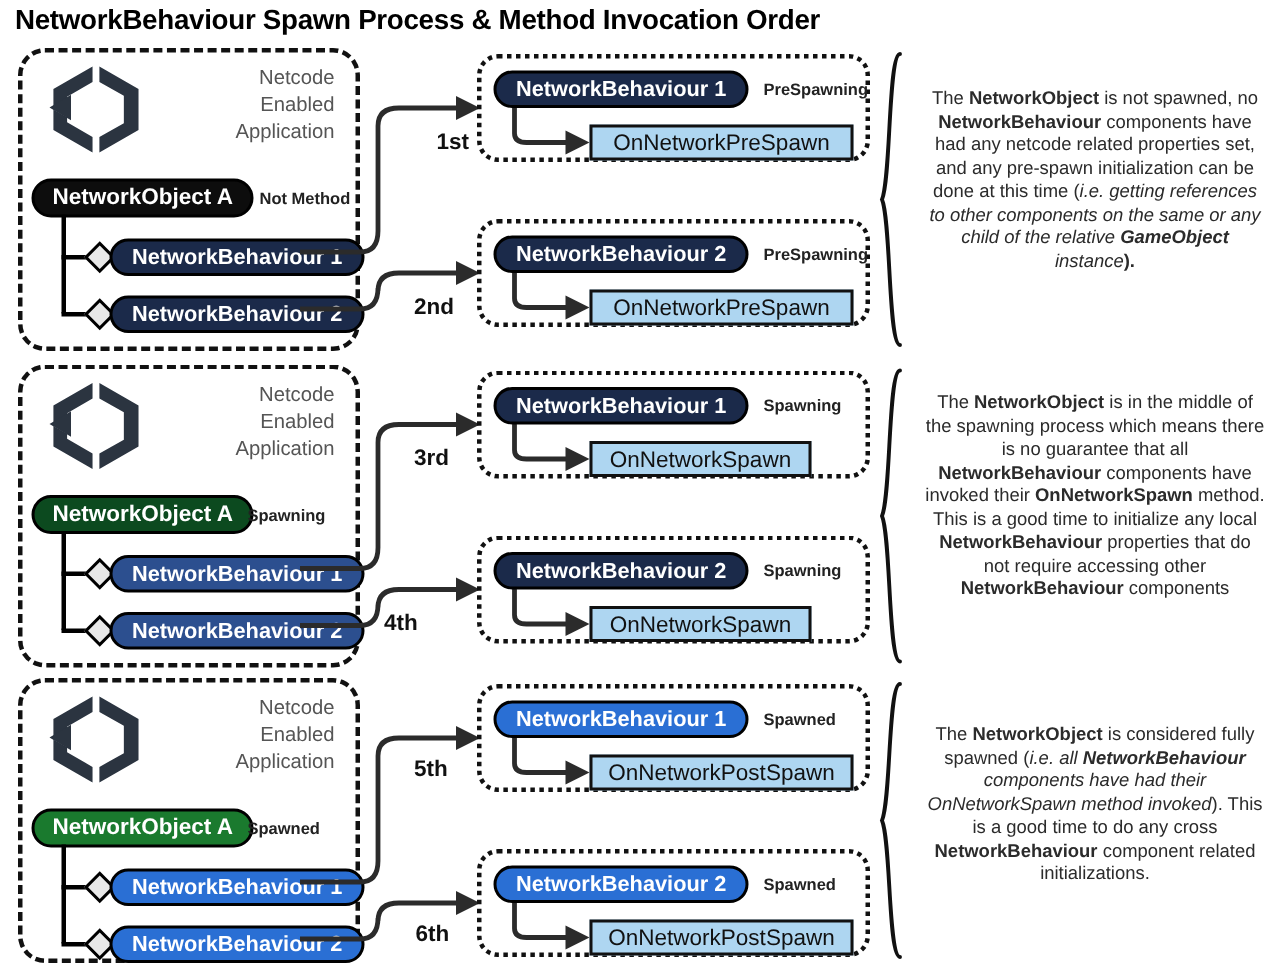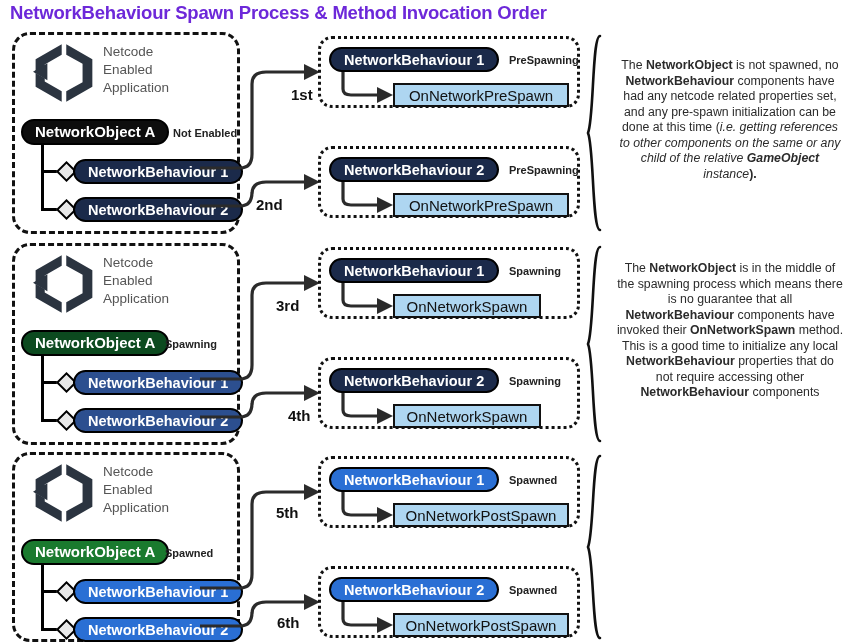--- a/index.html
+++ b/index.html
@@ -9,21 +9,21 @@
     font-family: "Liberation Sans", sans-serif;
     color: #2b2b2b;
     overflow: hidden;
     position: relative;
   }
   .page-title {
     position: absolute;
     left: 10px; top: 2px;
     font-size: 18.5px;
     font-weight: bold;
-    color: #6d28d9;
+    color: #000000;
     letter-spacing: -0.2px;
   }
   
   .section { position: absolute; left: 0; width: 850px; }
   .sec1 { top: 32px; height: 202px; }
   .sec2 { top: 243px; height: 202px; }
   .sec3 { top: 452px; height: 190px; }
 
   
   .app-panel {
@@ -36,21 +36,21 @@
   .unity-logo {
     position: absolute; left: 14px; top: 8px;
     width: 68px; height: 60px;
   }
   .app-label {
     position: absolute; left: 88px; top: 8px;
     width: 120px;
     font-size: 13.5px;
     line-height: 18px;
     color: #555;
-    text-align: left;
+    text-align: right;
   }
   
   .no-pill {
     position: absolute;
     left: 6px;
     height: 26px;
     padding: 0 12px;
     border-radius: 13px;
     border: 2px solid #000;
     color: #fff;
@@ -173,21 +173,21 @@
     </svg>
   </span>
     <div class="app-label">
       <div>Netcode</div>
         <div>Enabled</div>
         <div>Application</div>
     </div>
     <div class="no-pill" style="top:84px;background:#0d0d0d">
       <span>NetworkObject A</span>
     </div>
-    <div class="no-status" style="left:158px;top:92px">Not Enabled</div>
+    <div class="no-status" style="left:158px;top:92px">Not Method</div>
 
     <div class="tree-v" style="top:108px;height:66px"></div>
     <div class="tree-h" style="top:135px"></div>
     <div class="tree-h" style="top:173px"></div>
     <span class="diamond" style="left:44px;top:129px"></span>
     <span class="diamond" style="left:44px;top:167px"></span>
 
     <div class="nb-pill" style="left:58px;top:124px;background:#1b2a4a">
       <span>NetworkBehaviour 1</span>
     </div>
@@ -198,21 +198,21 @@
     <span class="connectors">
     <svg width="130" height="202" viewBox="0 0 130 202">
         <path d="M0 136 H 40 Q 52 136 52 122
            V 52 Q 52 40 66 40 H 104" fill="none" stroke="#2b2b2b" stroke-width="3.2" stroke-linecap="round"></path>
       <path d="M104 32 L120 40 L104 48 Z" fill="#2b2b2b"></path>
         <path d="M0 174 H 40 Q 52 174 52 160
            V 162 Q 52 150 66 150 H 104" fill="none" stroke="#2b2b2b" stroke-width="3.2" stroke-linecap="round"></path>
       <path d="M104 142 L120 150 L104 158 Z" fill="#2b2b2b"></path>
       </svg></span>
     <div class="ord-label" style="left:291px;top:54px">1st</div>
-    <div class="ord-label" style="left:256px;top:164px">2nd</div>
+    <div class="ord-label" style="left:276px;top:164px">2nd</div>
     <div class="mbox" style="top:4px">
       <span class="mbox-arrow">
     <svg width="262" height="72" viewBox="0 0 262 72">
       <path d="M22 33 V 50 Q 22 56 30 56 H 58" fill="none" stroke="#2b2b2b" stroke-width="3.2" stroke-linecap="round"></path>
       <path d="M56 48 L72 56 L56 64 Z" fill="#2b2b2b"></path>
     </svg></span>
       <div class="nb-pill" style="background:#1b2a4a">
         <span>NetworkBehaviour 1</span>
       </div>
       <div class="state" style="left:188px;top:15px">PreSpawning</div>
@@ -279,21 +279,21 @@
     <span class="connectors">
     <svg width="130" height="202" viewBox="0 0 130 202">
         <path d="M0 136 H 40 Q 52 136 52 122
            V 52 Q 52 40 66 40 H 104" fill="none" stroke="#2b2b2b" stroke-width="3.2" stroke-linecap="round"></path>
       <path d="M104 32 L120 40 L104 48 Z" fill="#2b2b2b"></path>
         <path d="M0 174 H 40 Q 52 174 52 160
            V 162 Q 52 150 66 150 H 104" fill="none" stroke="#2b2b2b" stroke-width="3.2" stroke-linecap="round"></path>
       <path d="M104 142 L120 150 L104 158 Z" fill="#2b2b2b"></path>
       </svg></span>
     <div class="ord-label" style="left:276px;top:54px">3rd</div>
-    <div class="ord-label" style="left:288px;top:164px">4th</div>
+    <div class="ord-label" style="left:256px;top:164px">4th</div>
     <div class="mbox" style="top:4px">
       <span class="mbox-arrow">
     <svg width="262" height="72" viewBox="0 0 262 72">
       <path d="M22 33 V 50 Q 22 56 30 56 H 58" fill="none" stroke="#2b2b2b" stroke-width="3.2" stroke-linecap="round"></path>
       <path d="M56 48 L72 56 L56 64 Z" fill="#2b2b2b"></path>
     </svg></span>
       <div class="nb-pill" style="background:#1b2a4a">
         <span>NetworkBehaviour 1</span>
       </div>
       <div class="state" style="left:188px;top:15px">Spawning</div>
@@ -393,13 +393,14 @@
       </div>
       <div class="state" style="left:188px;top:15px">Spawned</div>
       <div class="method-box" style="left:72px;top:44px;width:176px">
         <span>OnNetworkPostSpawn</span>
       </div>
     </div>
     <span class="brace">
    <svg width="26" height="190" viewBox="0 0 26 190" preserveAspectRatio="none">
      <path d="M14 4 C6 4 8 81 2 95 C8 109 6 186 14 186" fill="none" stroke="#111" stroke-width="2.6" stroke-linecap="round"></path>
    </svg></span>
+    <div class="desc" style="top:30px">The <b>NetworkObject</b> is considered fully spawned (<i>i.e. all <b>NetworkBehaviour</b> components have had their OnNetworkSpawn method invoked</i>). This is a good time to do any cross <b>NetworkBehaviour</b> component related initializations.</div>
   </div>
 
 </body></html>

